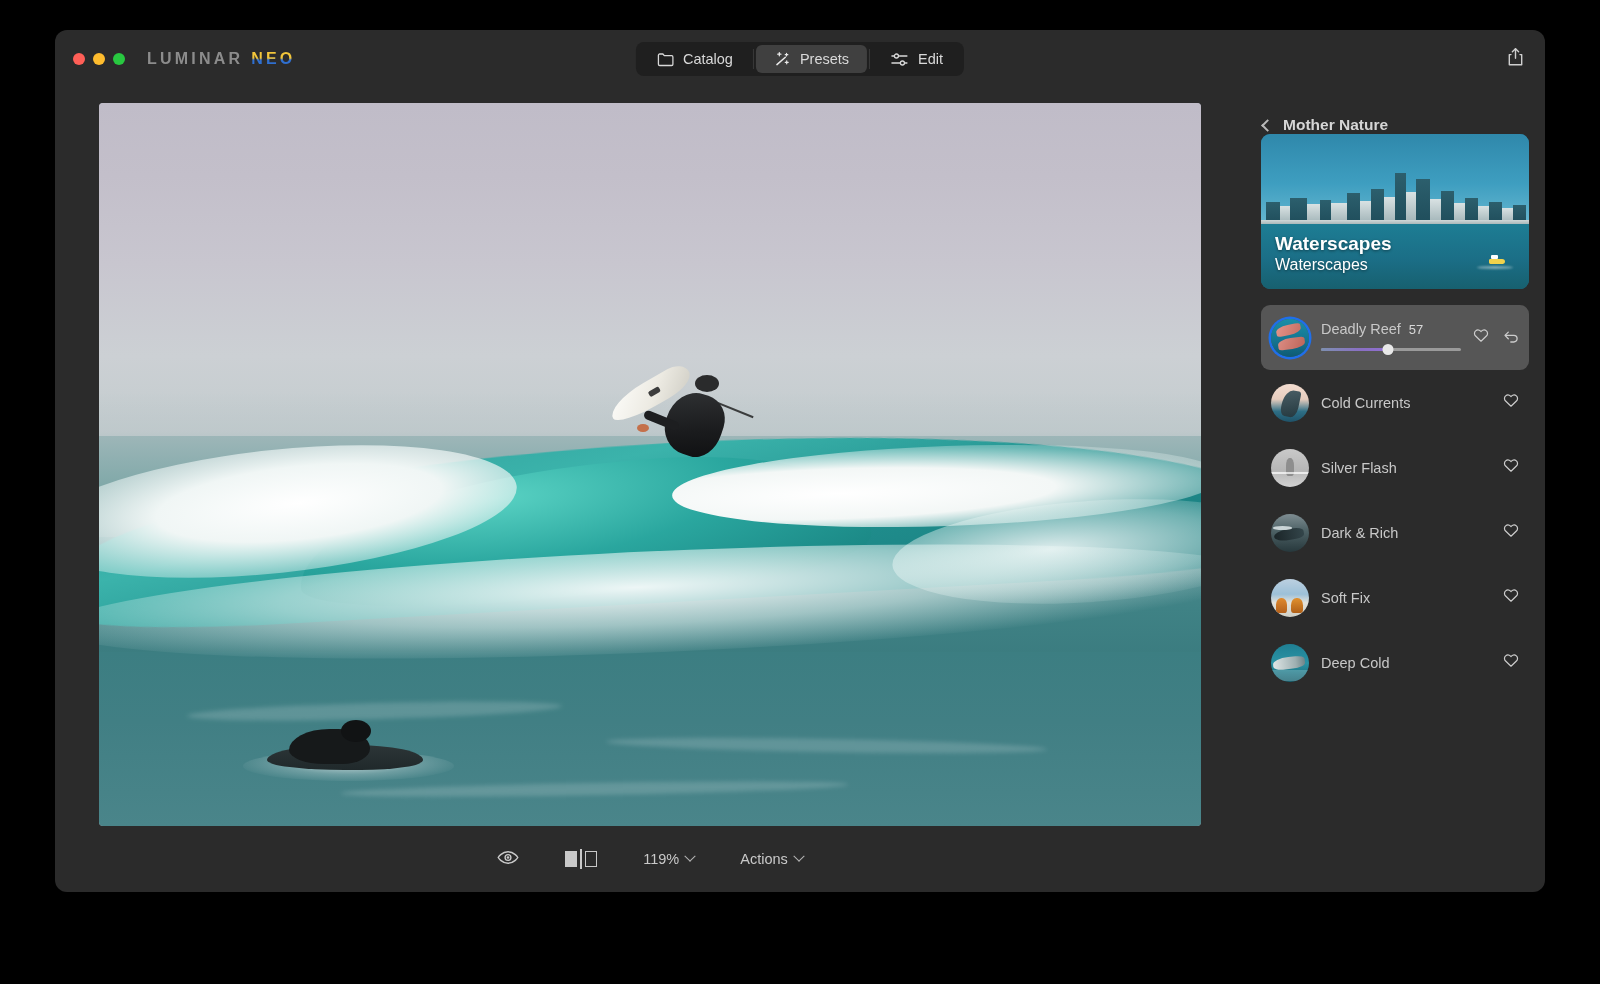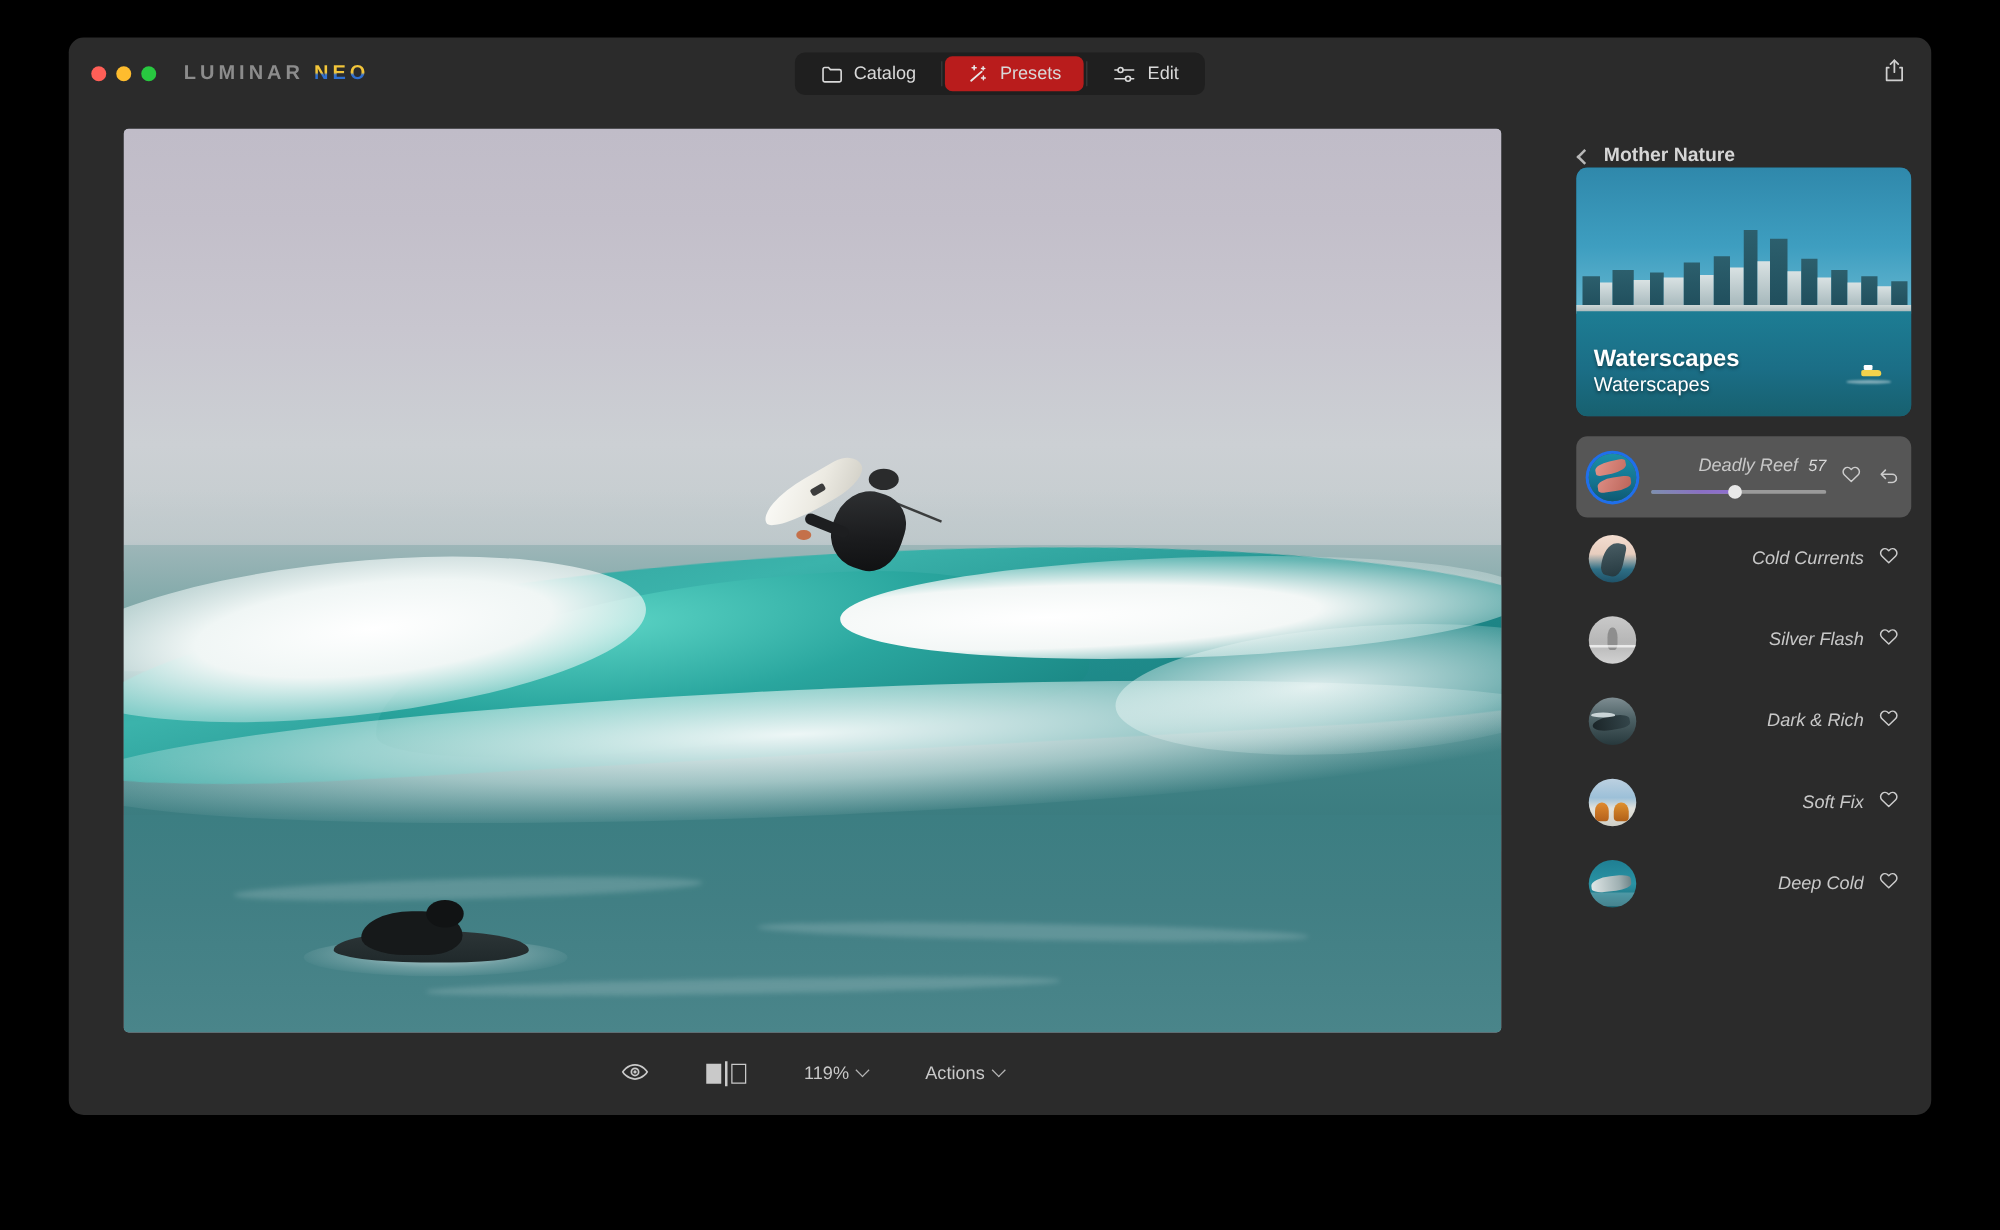--- a/index.html
+++ b/index.html
@@ -81,21 +81,21 @@
     align-items: center;
     gap: 9px;
     padding: 6px 18px;
     border-radius: 6px;
     color: #d9d9d9;
     font-size: 14.5px;
     cursor: pointer;
     background: transparent;
     white-space: nowrap;
   }
-  .mode-btn.active { background: #b91c1c; }
+  .mode-btn.active { background: #404040; }
   .mode-btn svg { display: block; }
   .mode-sep {
     width: 1px;
     height: 20px;
     background: #3a3a3a;
   }
 
   .share-btn {
     position: absolute;
     right: 20px;
@@ -340,21 +340,21 @@
     transform: rotate(45deg);
   }
   .panel-title {
     color: #d6d6d6;
     font-size: 15.5px;
     font-weight: 600;
   }
 
   
   .collection-card {
-    height: 199px;
+    height: 155px;
     border-radius: 9px;
     overflow: hidden;
     position: relative;
     margin-bottom: 16px;
     cursor: pointer;
     background: #1c6a86;
   }
   .cc-sky {
     position: absolute; left:0; top:0; width:100%; height:58%;
     background: linear-gradient(180deg, #2f88ab 0%, #3e9ec0 55%, #66b7d0 100%);
@@ -415,21 +415,21 @@
   .thumb {
     width: 38px; height: 38px;
     flex: 0 0 38px;
     border-radius: 50%;
     overflow: hidden;
     position: relative;
   }
   .thumb.ringed { box-shadow: 0 0 0 2.5px #1f6feb; }
 
   .preset-main { flex: 1; min-width: 0; display: flex; flex-direction: column; justify-content: center; gap: 7px; }
-  .preset-toprow { display: flex; align-items: baseline; justify-content: flex-end; gap: 8px; font-style: italic; }
+  .preset-toprow { display: flex; align-items: baseline; justify-content: flex-start; gap: 8px; }
   .preset-name { color: #c8c8c8; font-size: 14.5px; white-space: nowrap; overflow: hidden; text-overflow: ellipsis; }
   .preset-value { color: #d8d8d8; font-size: 13px; }
 
   .slider { position: relative; height: 11px; display: flex; align-items: center; }
   .slider-track {
     position: absolute; left: 0; right: 0; height: 3px;
     background: #9a9a9a; border-radius: 2px;
   }
   .slider-fill {
     position: absolute; left: 0; height: 3px;

